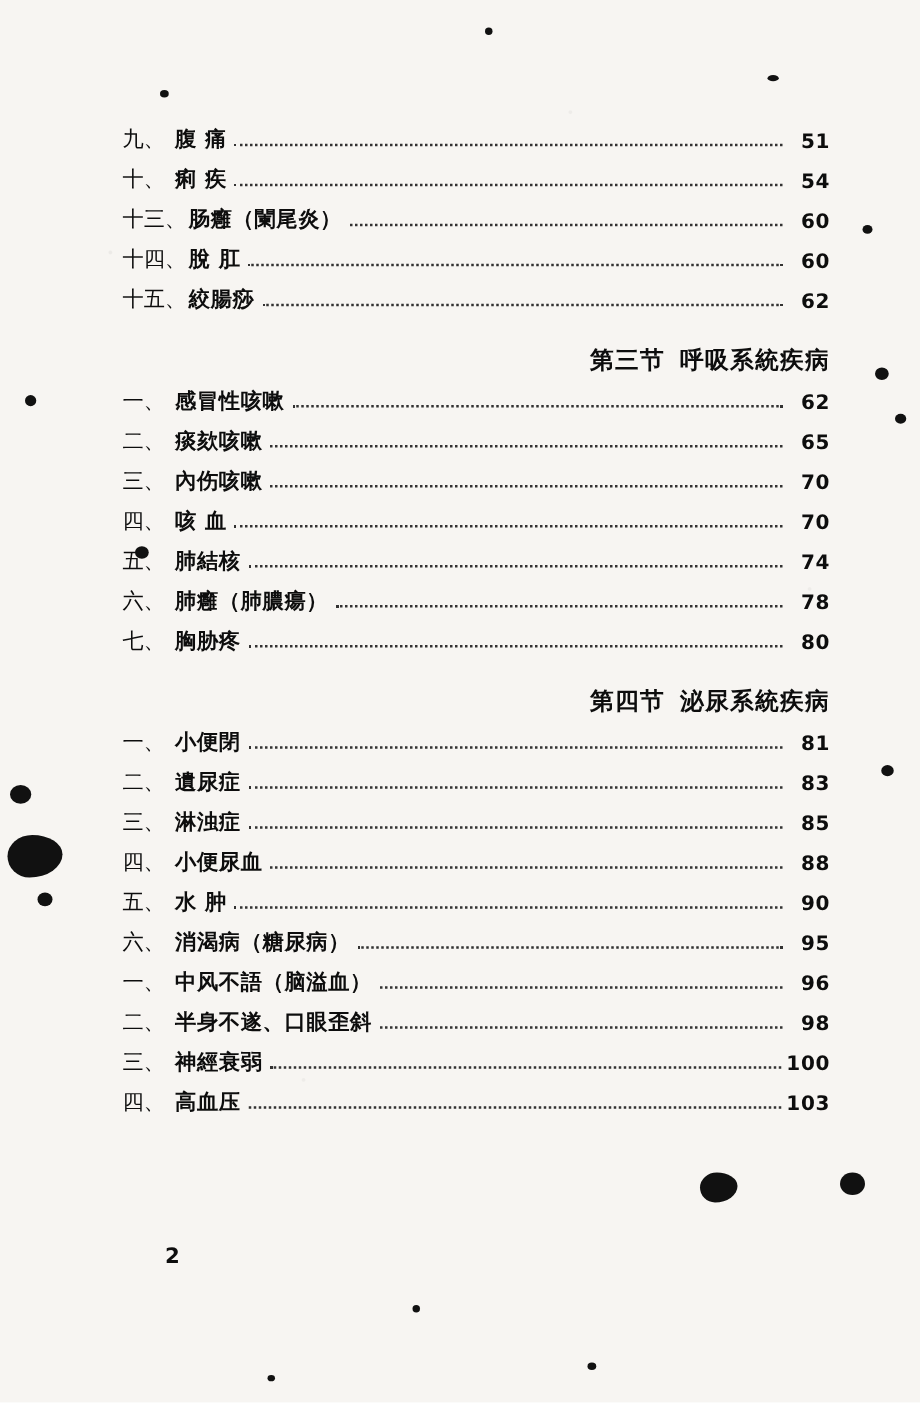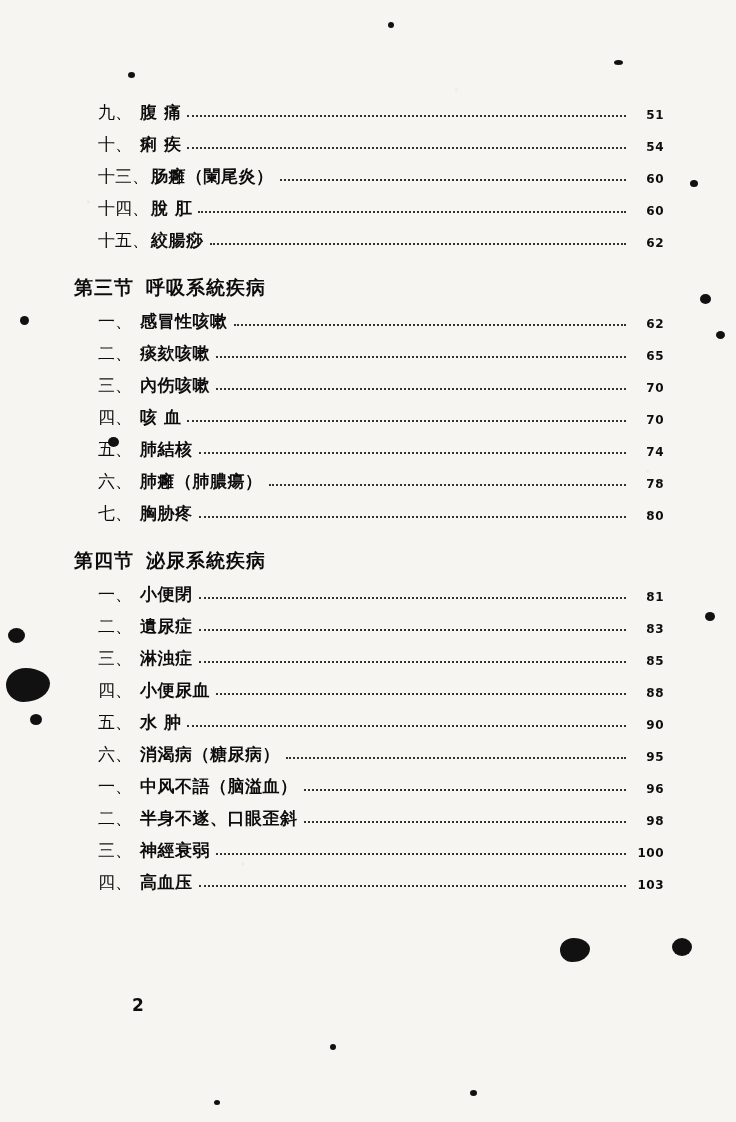--- a/index.html
+++ b/index.html
@@ -33,20 +33,21 @@
     left: 64px;
     top: 104px;
     width: 600px;
   }
   .section-head {
     font-size: 19px;
     font-weight: bold;
     letter-spacing: 1px;
     margin: 26px 0 12px 10px;
     white-space: nowrap;
+    text-align: right;
   }
   .section-head .sec-no { margin-right: 12px; }
   .entry {
     display: flex;
     align-items: flex-end;
     font-size: 17px;
     line-height: 1;
     margin: 0 0 15px 0;
     white-space: nowrap;
   }
@@ -66,21 +67,21 @@
   .entry .leader {
     flex: 1 1 auto;
     margin: 0 4px 4px 6px;
     height: 6px;
     border-bottom: 2px dotted #111;
     min-width: 20px;
     opacity: .85;
   }
   .entry .pg {
     font-weight: bold;
-    font-size: 12px;
+    font-size: 16px;
     min-width: 34px;
     text-align: right;
     letter-spacing: 0.5px;
   }
   .folio {
     position: absolute;
     left: 132px;
     top: 995px;
     font-size: 17px;
     font-weight: bold;

